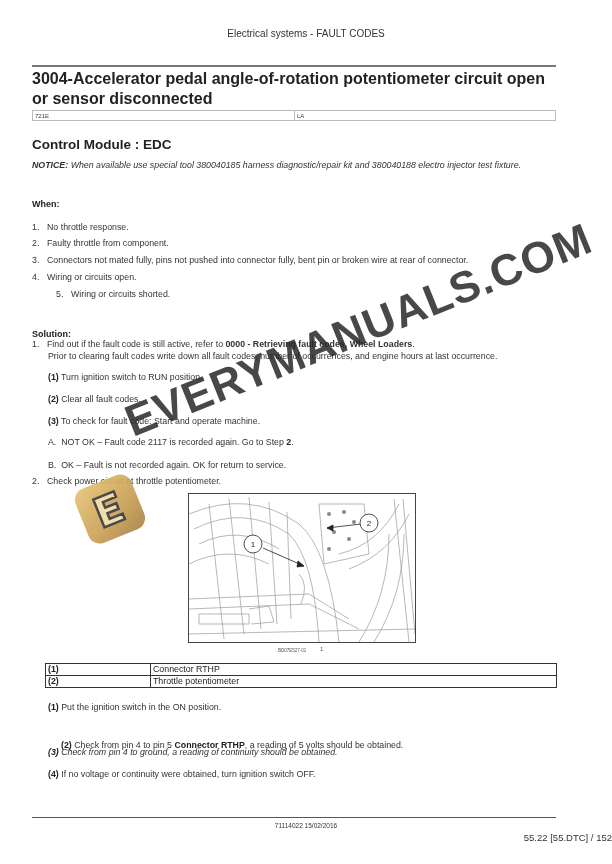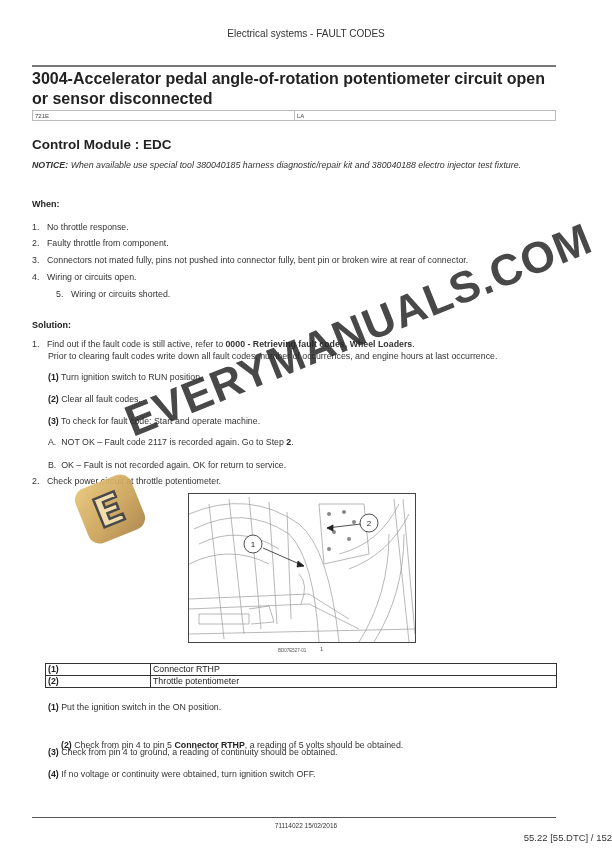--- a/index.html
+++ b/index.html
@@ -109,21 +109,21 @@
   <span>When available use special tool 380040185 harness diagnostic/repair kit and 380040188 electro injector test fixture.</span>
 </div>
 
 <div class="section-label" style="top:199px;">When:</div>
 <div class="list-line" style="top:222px;"><span class="num">1.</span><span>No throttle response.</span></div>
 <div class="list-line" style="top:238px;"><span class="num">2.</span><span>Faulty throttle from component.</span></div>
 <div class="list-line" style="top:255px;"><span class="num">3.</span><span>Connectors not mated fully, pins not pushed into connector fully, bent pin or broken wire at rear of connector.</span></div>
 <div class="list-line" style="top:272px;"><span class="num">4.</span><span>Wiring or circuits open.</span></div>
 <div class="list-line" style="top:289px;padding-left:24px;"><span class="num">5.</span><span>Wiring or circuits shorted.</span></div>
 
-<div class="section-label" style="top:320px;">Solution:</div>
+<div class="section-label" style="top:329px;">Solution:</div>
 <div class="list-line" style="top:339px;">
   <span class="num">1.</span><span>Find out if the fault code is still active, refer to </span><b>0000 - Retrieving fault codes, Wheel Loaders</b><span>.</span>
 </div>
 <div class="sub-line" style="top:351px;">Prior to clearing fault codes write down all fault codes, number of occurrences, and engine hours at last occurrence.</div>
 
 <div class="sub-line" style="top:372px;"><b>(1)</b> <span>Turn ignition switch to RUN position.</span></div>
 <div class="sub-line" style="top:394px;"><b>(2)</b> <span>Clear all fault codes.</span></div>
 <div class="sub-line" style="top:416px;"><b>(3)</b> <span>To check for fault code:  Start and operate machine.</span></div>
 
 <div class="sub-line" style="top:437px;"><span>A.</span>&nbsp; <span>NOT OK – Fault code 2117 is recorded again. Go to Step </span><b>2</b><span>.</span></div>
@@ -188,21 +188,21 @@
   </tr>
   <tr>
     <td>(2)</td>
     <td>Throttle potentiometer</td>
   </tr>
 </tbody>
   </table>
 
 <div class="sub-line" style="top:702px;"><b>(1)</b> <span>Put the ignition switch in the ON position.</span></div>
 <div class="sub-line" style="top:740px;padding-left:13px;"><b>(2)</b> <span>Check from pin 4 to pin 5 </span><b>Connector RTHP</b><span>, a reading of 5 volts should be obtained.</span></div>
-<div class="sub-line" style="top:747px;"><b>(3)</b> <span>Check from pin 4 to ground, a reading of continuity should be obtained.</span></div>
+<div class="sub-line" style="top:747px;font-style:italic;"><b>(3)</b> <span>Check from pin 4 to ground, a reading of continuity should be obtained.</span></div>
 <div class="sub-line" style="top:769px;"><b>(4)</b> <span>If no voltage or continuity were obtained, turn ignition switch OFF.</span></div>
 
 <div class="footer-rule"></div>
 <div class="footer-code">71114022 15/02/2016</div>
 <div class="footer-page">55.22 [55.DTC] / 152</div>
 
 <div class="wm-logo">
   <svg width="60" height="58" viewBox="0 0 60 58">
     <path d="M18 14 L40 14 L40 20 L26 20 L26 26 L38 26 L38 32 L26 32 L26 38 L40 38 L40 44 L18 44 Z" fill="#f0dba6" stroke="#3a3a3a" stroke-width="2.5"></path>
   </svg>

